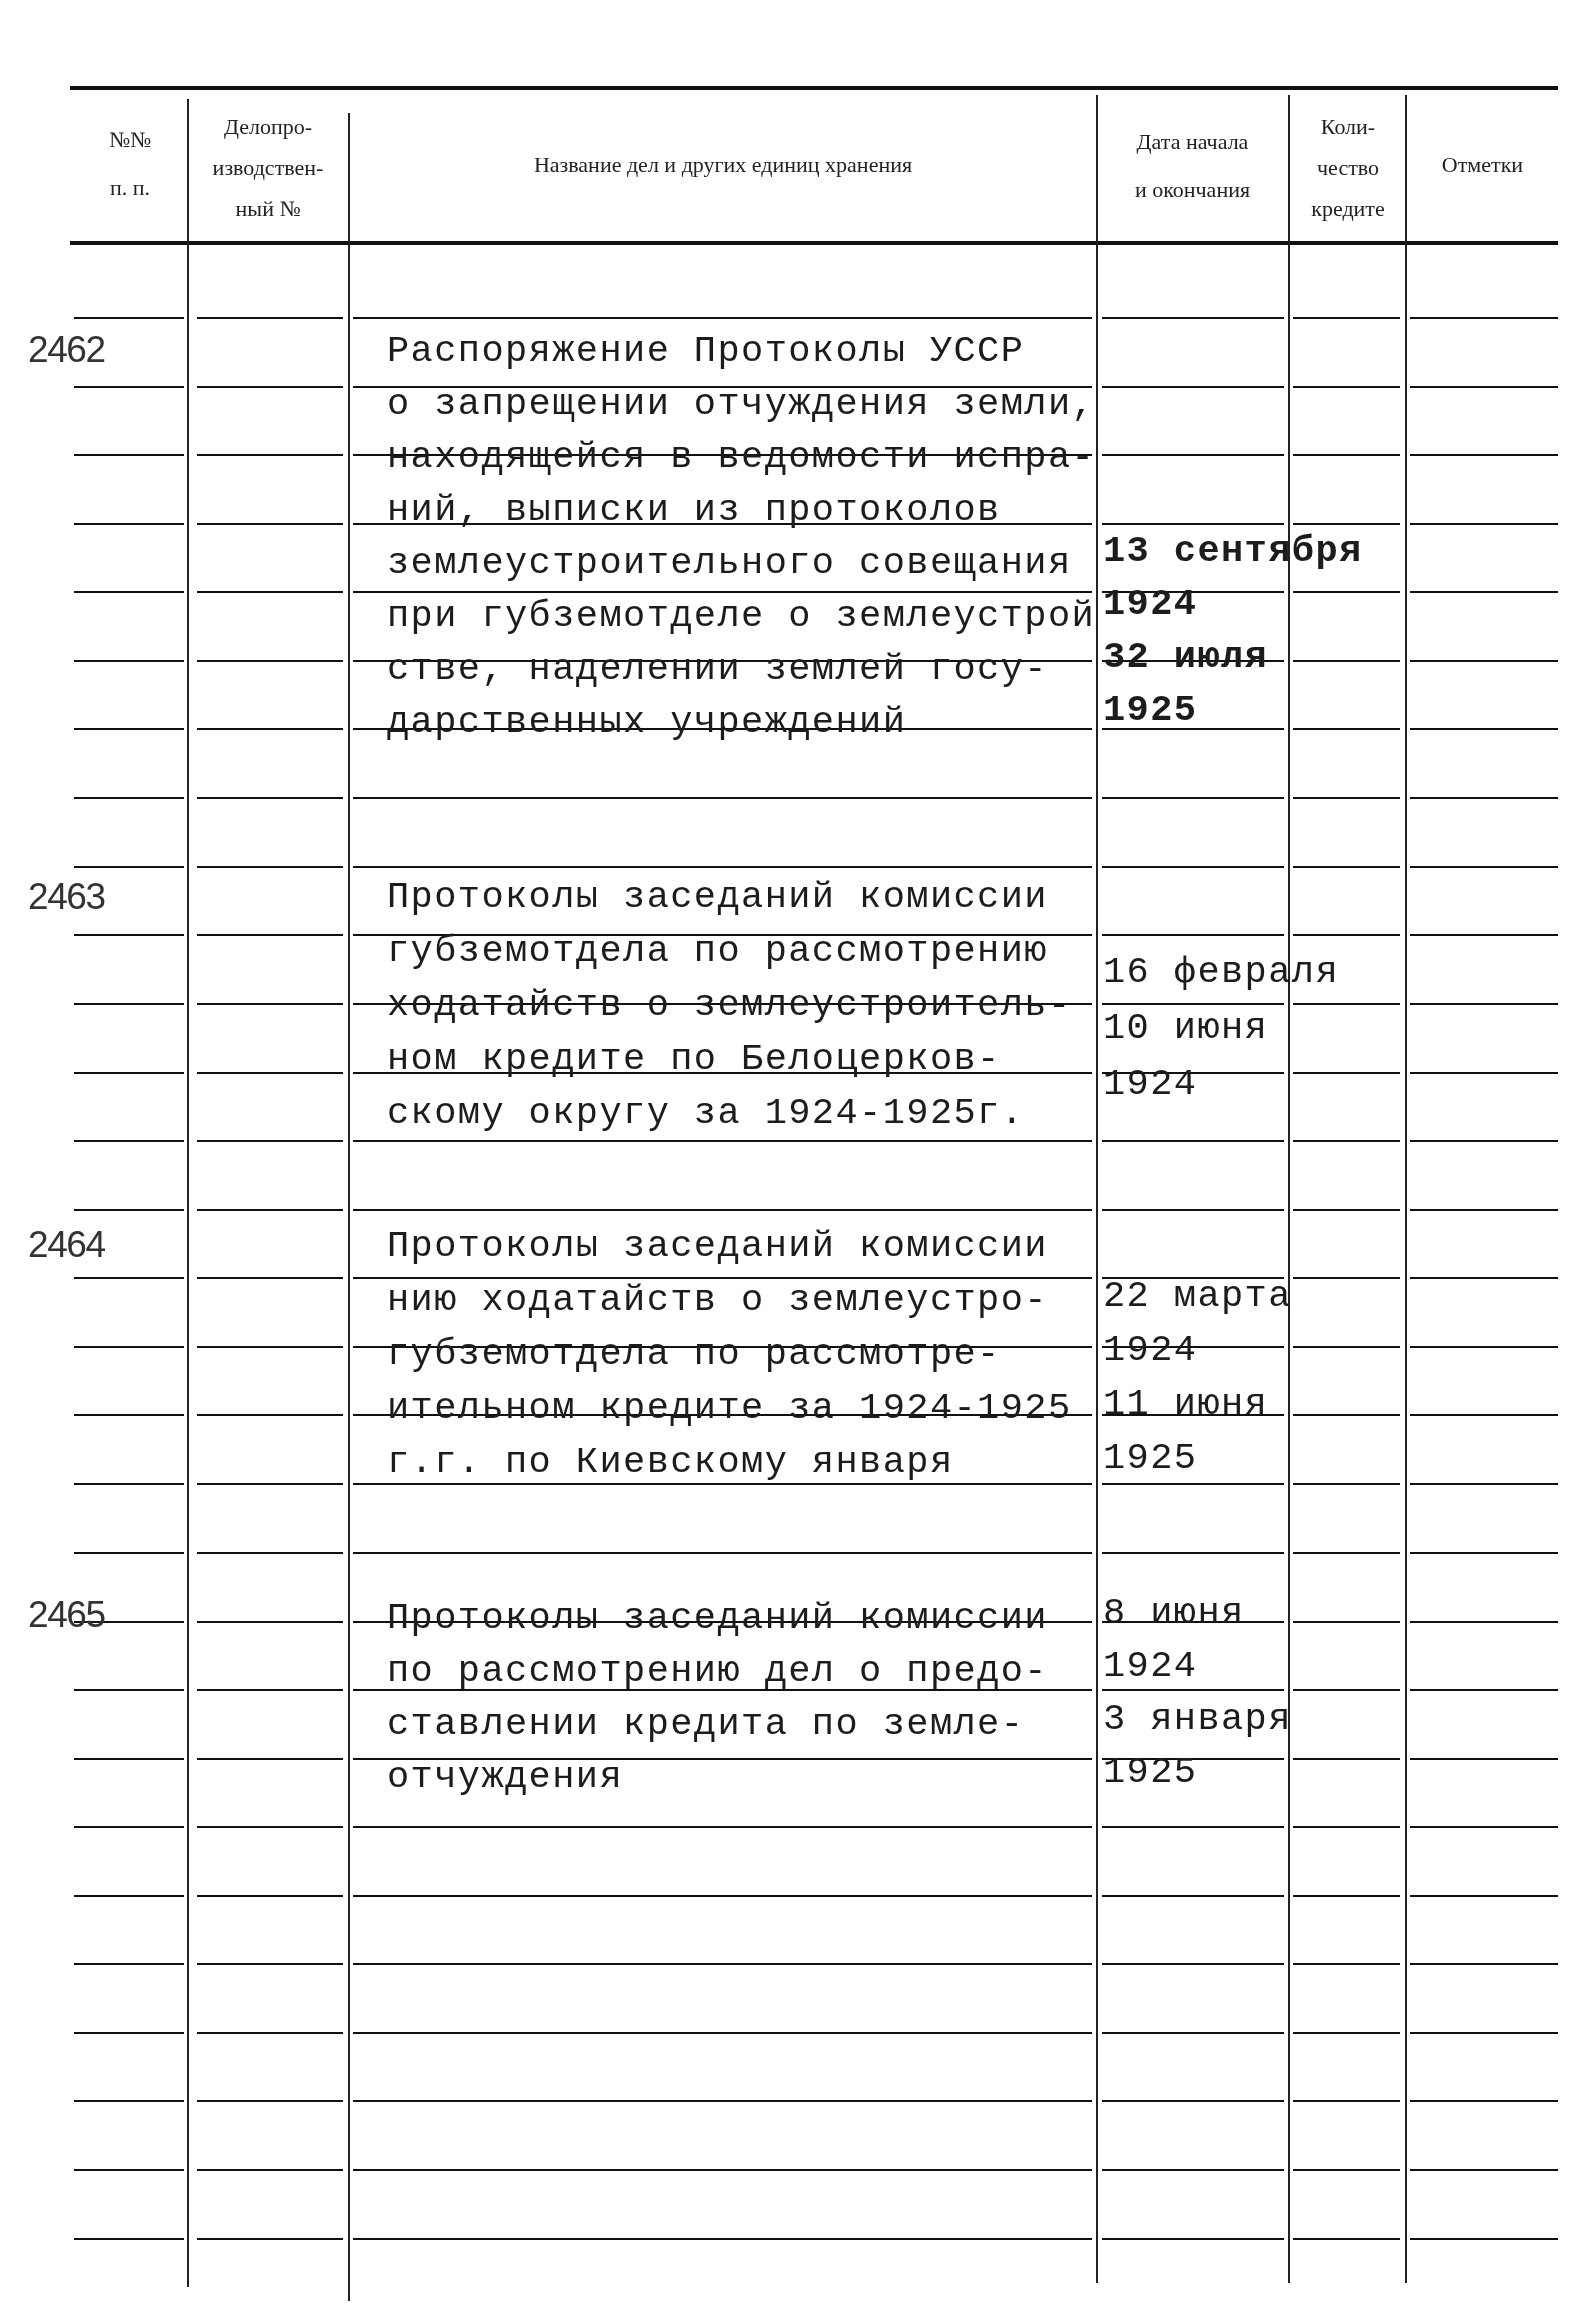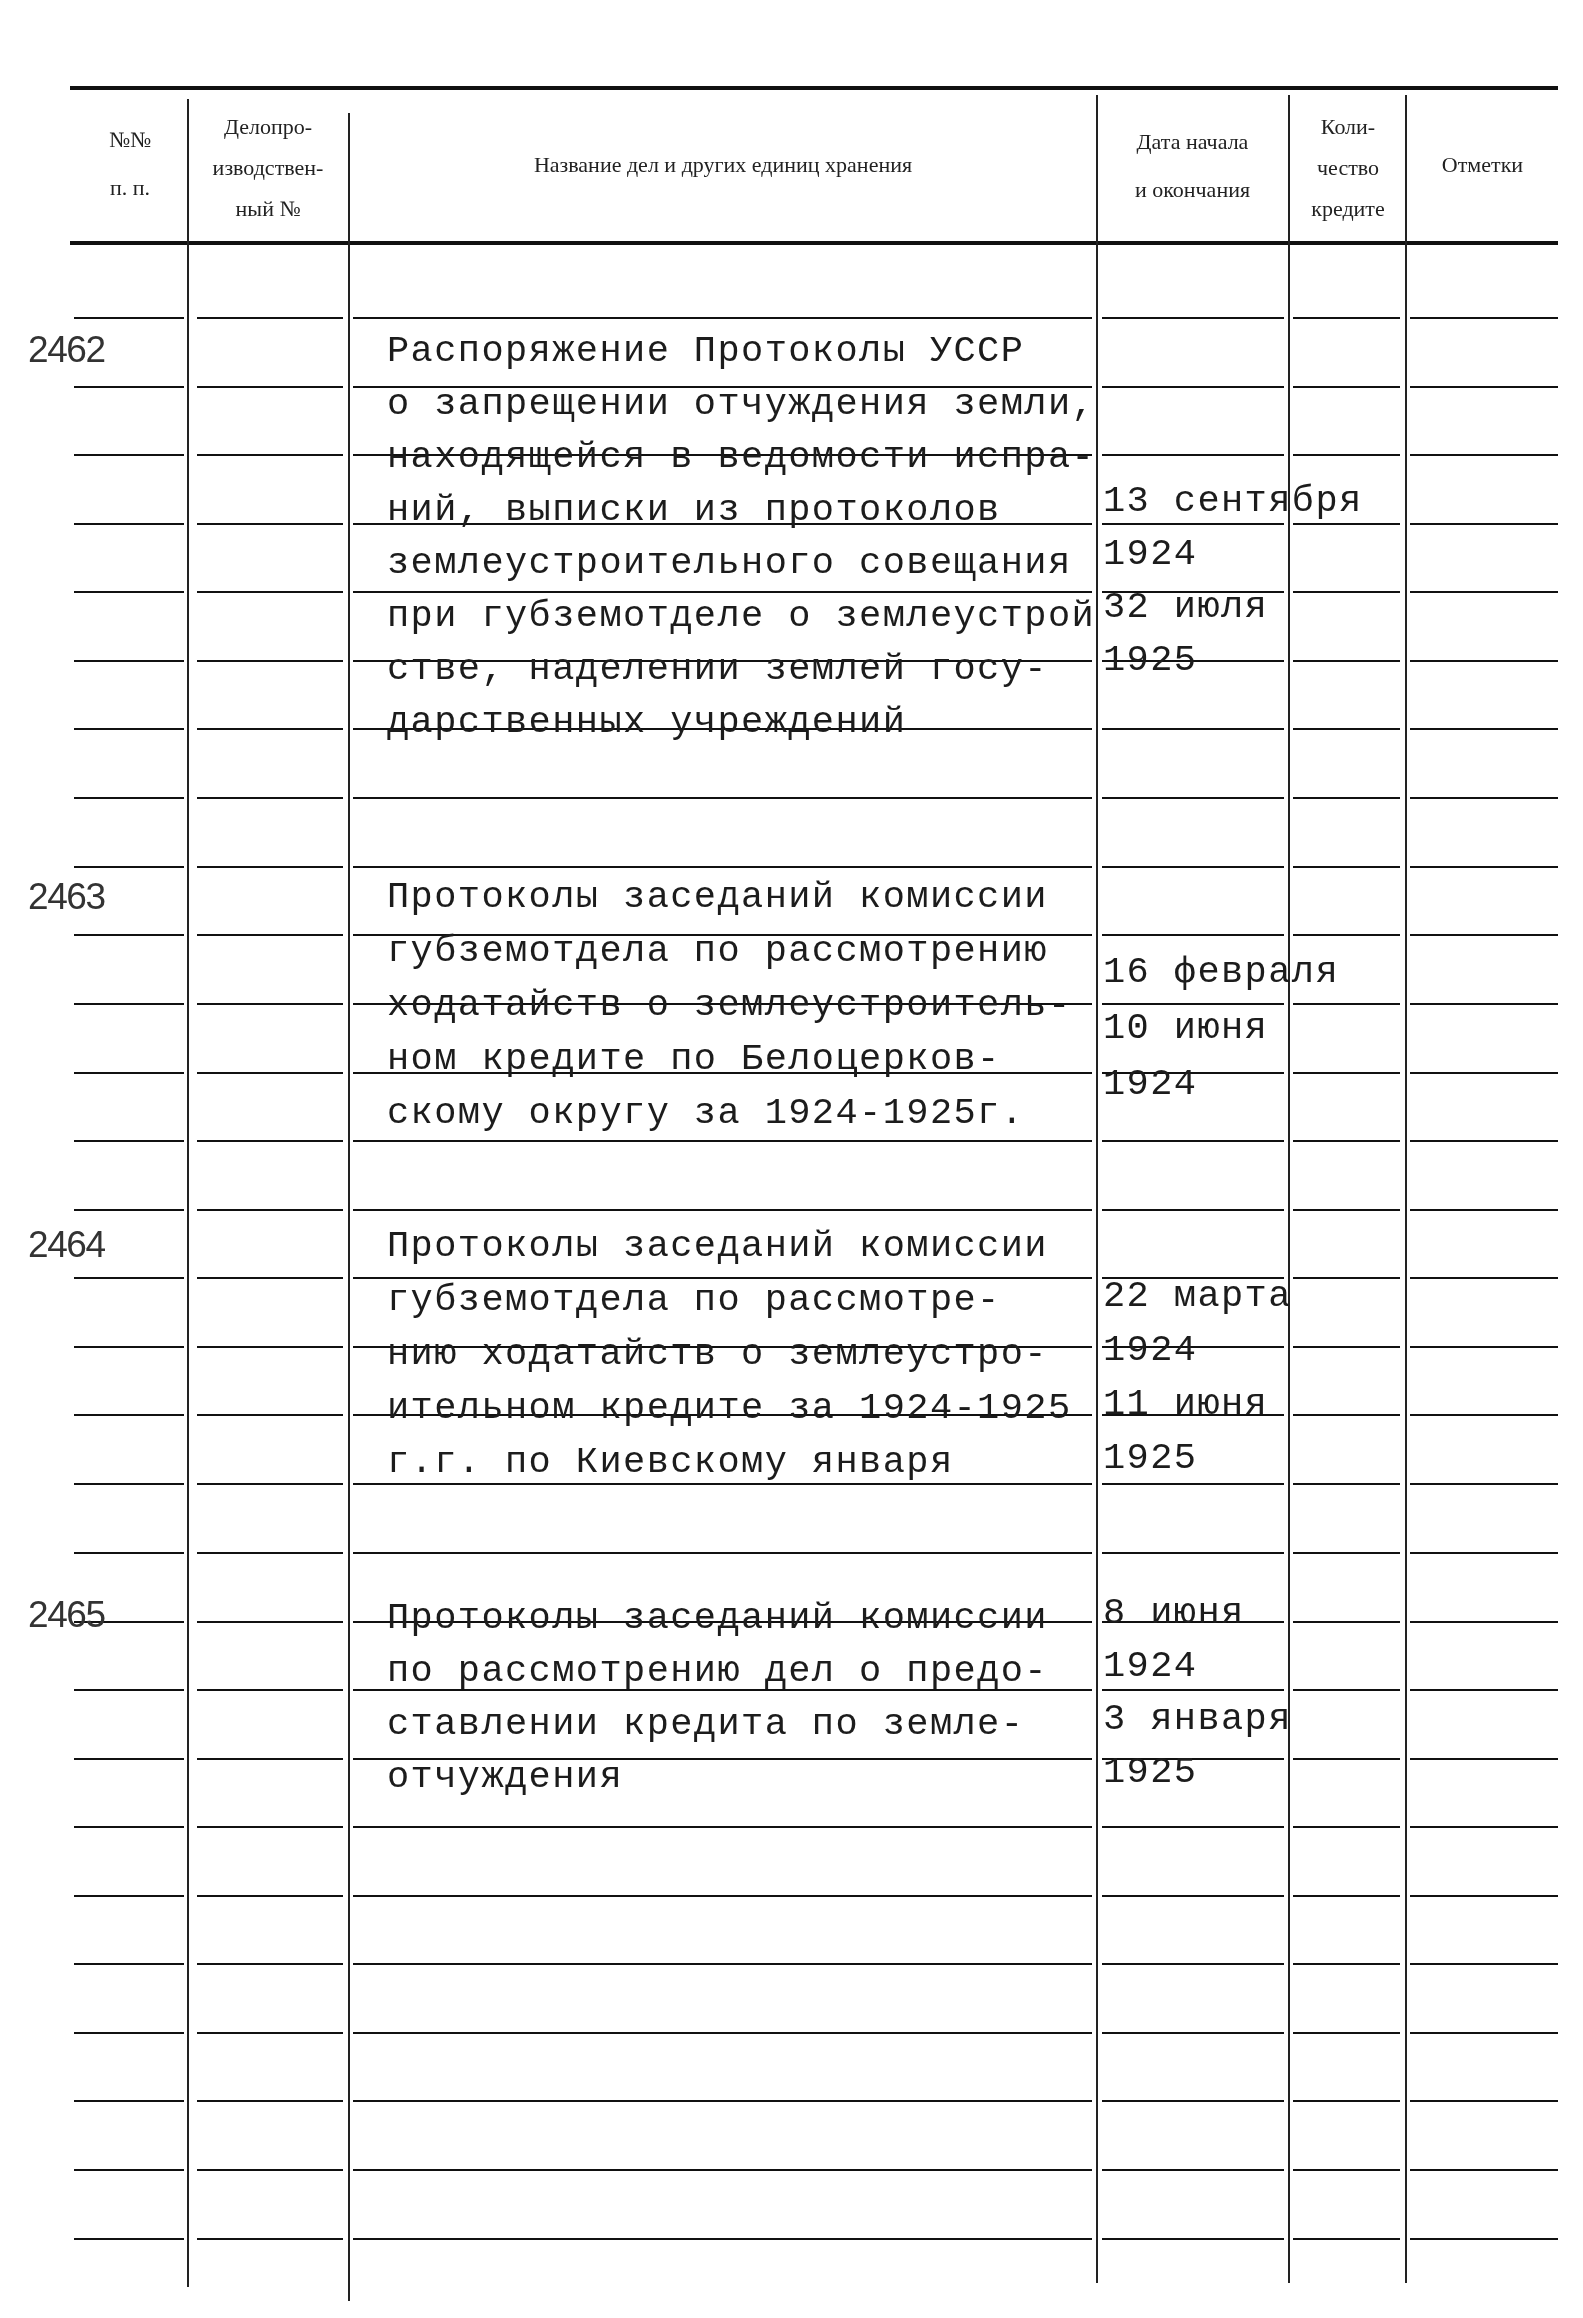--- a/index.html
+++ b/index.html
@@ -230,21 +230,21 @@
   <div class="typed entry-title" style="top:325px; line-height:53px;">
     <div>Распоряжение Протоколы УССР</div>
     <div>о запрещении отчуждения земли,</div>
     <div>находящейся в ведомости испра-</div>
     <div>ний, выписки из протоколов</div>
     <div>землеустроительного совещания</div>
     <div>при губземотделе о землеустрой</div>
     <div>стве, наделении землей госу-</div>
     <div>дарственных учреждений</div>
   </div>
-  <div class="typed entry-date" style="top:475px; line-height:53px;">
+  <div class="typed entry-date" style="top:525px; line-height:53px;font-weight:bold;">
     <div>13 сентября</div>
     <div>1924</div>
     <div>32 июля</div>
     <div>1925</div>
   </div>
 
   <div class="rownum" style="top:876px;">2463</div>
   <div class="typed entry-title" style="top:870px; line-height:54px;">
     <div>Протоколы заседаний комиссии</div>
     <div>губземотдела по рассмотрению</div>
@@ -254,22 +254,22 @@
   </div>
   <div class="typed entry-date" style="top:944px; line-height:56px;">
     <div>16 февраля</div>
     <div>10 июня</div>
     <div>1924</div>
   </div>
 
   <div class="rownum" style="top:1224px;">2464</div>
   <div class="typed entry-title" style="top:1219px; line-height:54px;">
     <div>Протоколы заседаний комиссии</div>
+    <div>нию ходатайств о землеустро-</div>
     <div>губземотдела по рассмотре-</div>
-    <div>нию ходатайств о землеустро-</div>
     <div>ительном кредите за 1924-1925</div>
     <div>г.г. по Киевскому января</div>
   </div>
   <div class="typed entry-date" style="top:1269px; line-height:54px;">
     <div>22 марта</div>
     <div>1924</div>
     <div>11 июня</div>
     <div>1925</div>
   </div>
 

